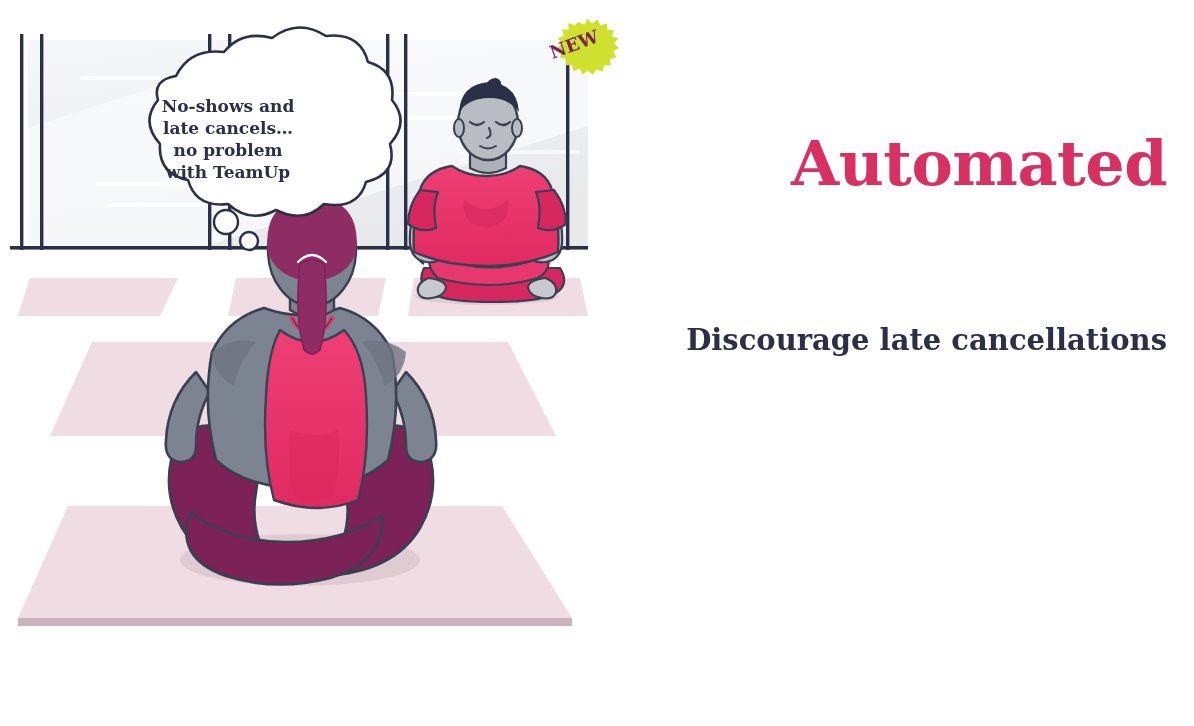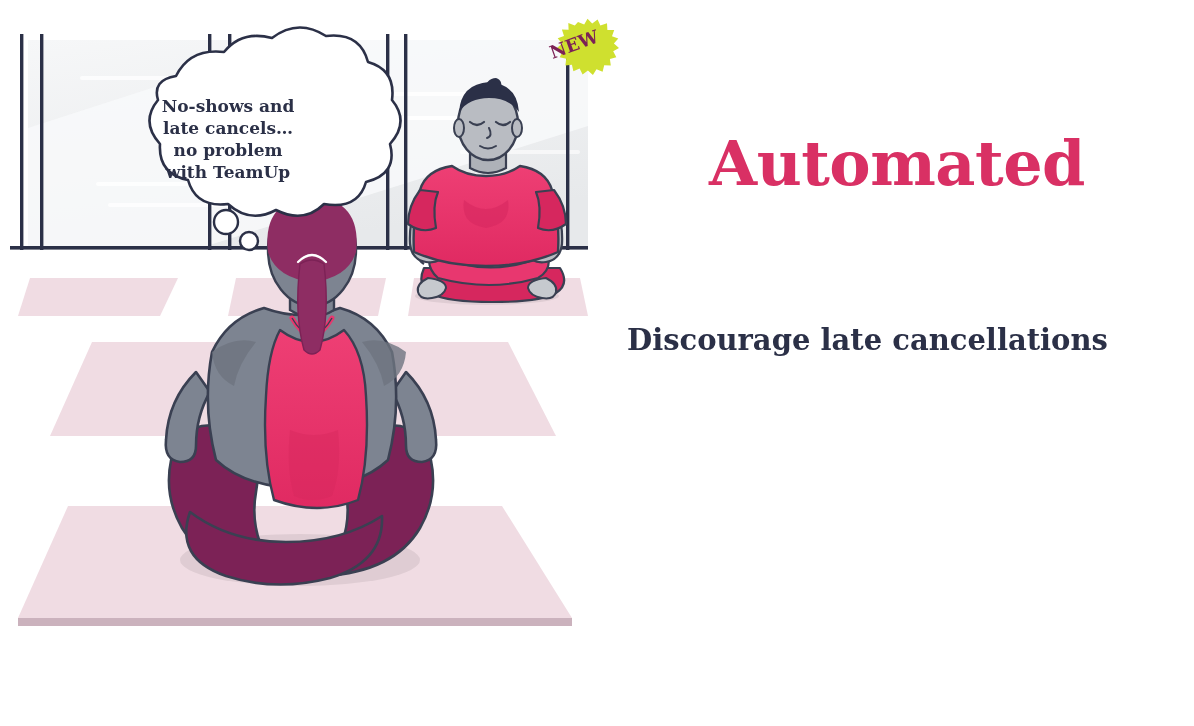--- a/index.html
+++ b/index.html
@@ -17,33 +17,33 @@
   .illus svg{display:block;width:620px;height:660px;}
 
   
   .copy{
     position:absolute;left:600px;top:0;width:594px;height:726px;
     display:flex;flex-direction:column;align-items:center;
   }
   .headline{
     margin-top:128px;
     width:540px;
-    text-align:center;
+    text-align:right;
     font-family:"DejaVu Serif", serif;
     font-weight:700;
     font-size:62px;
     line-height:1.17;
     letter-spacing:-0.5px;
     color:#d93064;
   }
   .headline .ln{display:block;}
   .subhead{
     margin-top:78px;
     width:540px;
-    text-align:left;
+    text-align:right;
     font-family:"DejaVu Serif", serif;
     font-weight:700;
     font-size:29px;
     line-height:1.38;
     color:#2b3047;
   }
   .subhead .ln{display:block;}
 </style>
 </head>
 <body>

